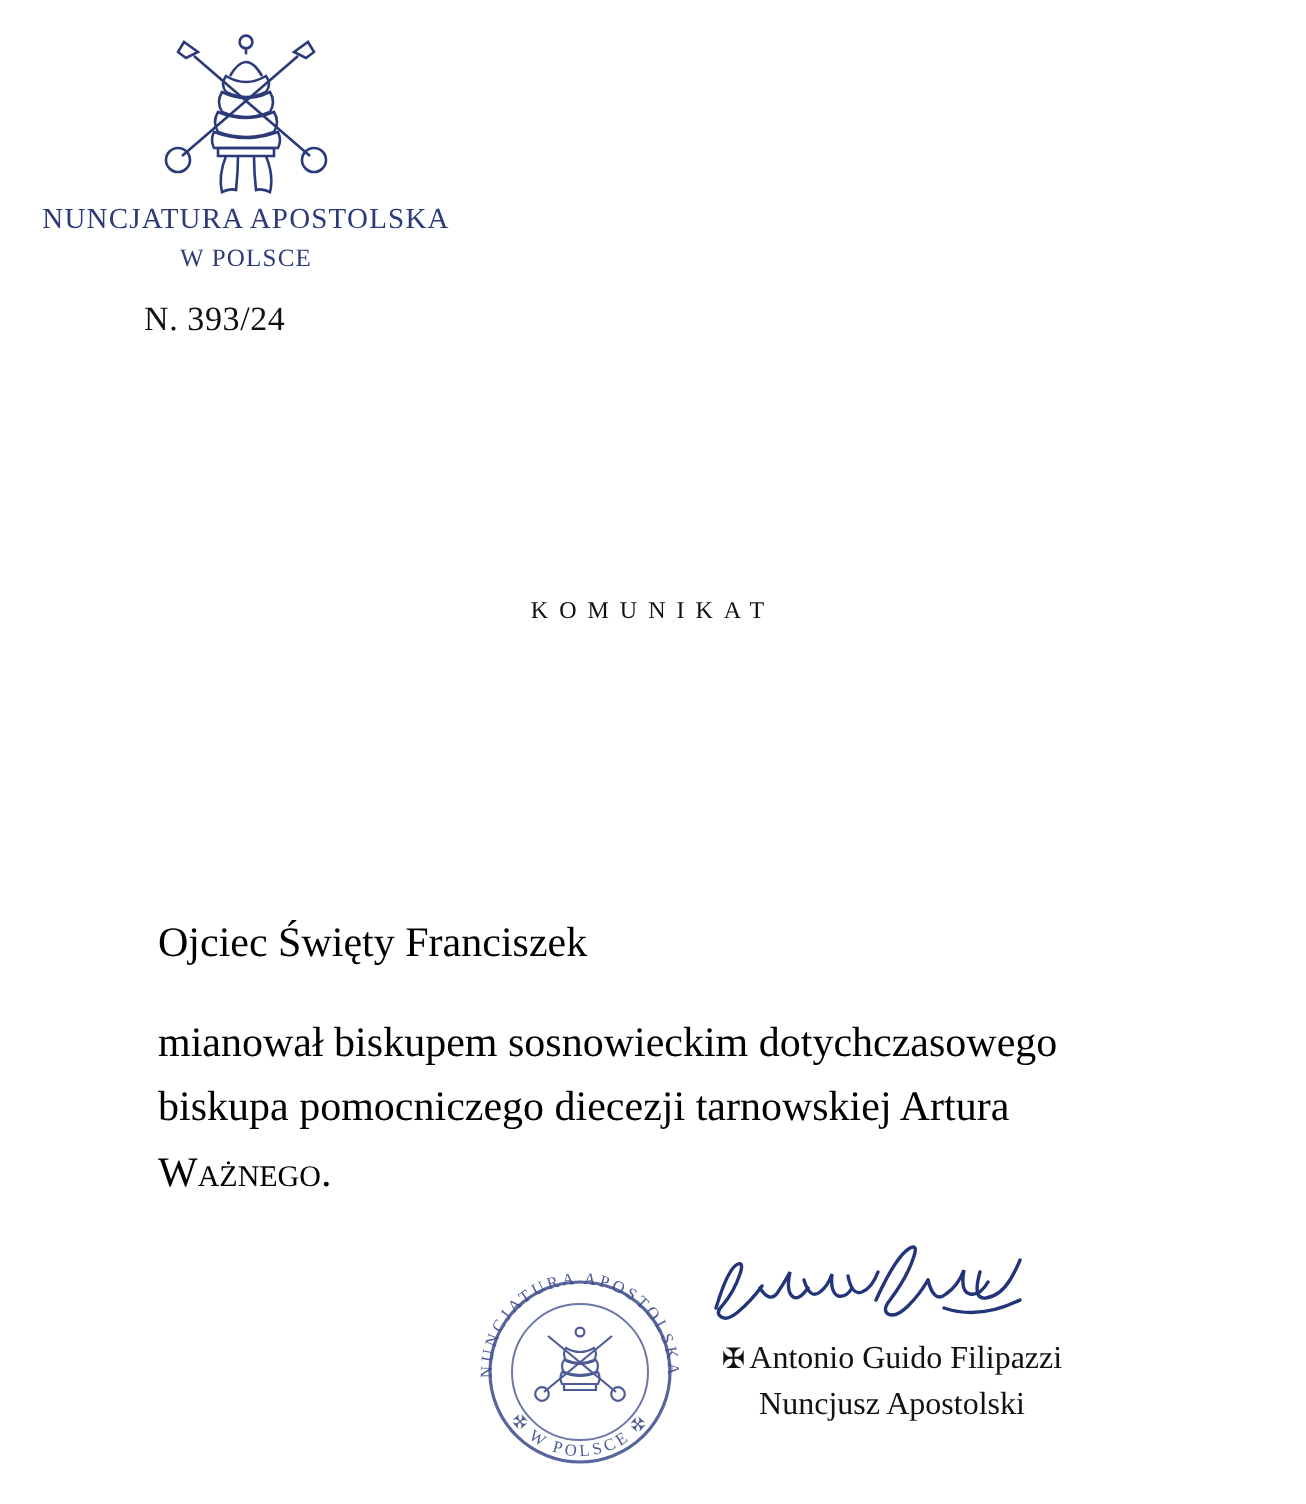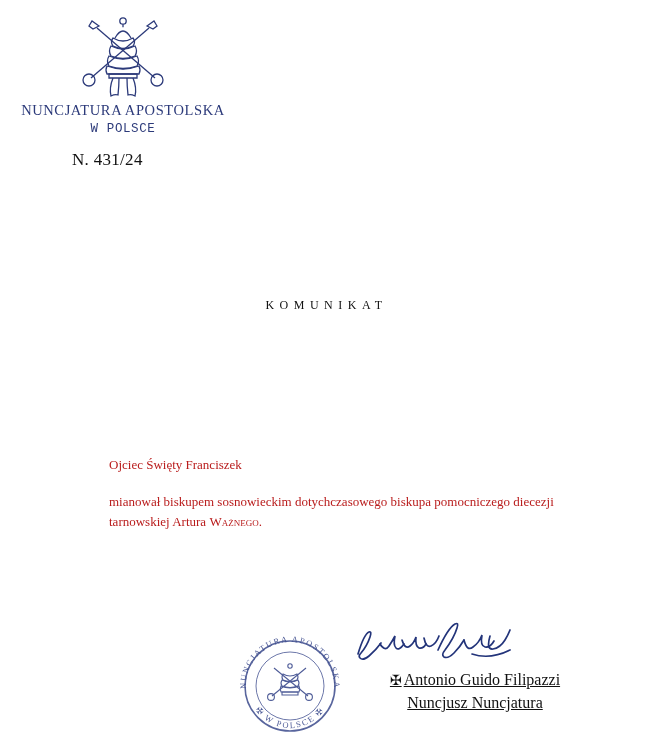--- a/index.html
+++ b/index.html
@@ -40,21 +40,21 @@
     font-family: "Liberation Serif", serif;
     font-size: 14.5px;
     letter-spacing: 0.6px;
     color: #2c3a7a;
     font-variant: small-caps;
     text-transform: uppercase;
     margin-top: 2px;
     white-space: nowrap;
   }
   .letterhead-line2 {
-    font-family: Liberation Mono, monospace;
+    font-family: Liberation Serif, serif;
     font-size: 12.5px;
     letter-spacing: 0.6px;
     color: #2c3a7a;
     text-transform: uppercase;
     margin-top: 3px;
   }
 
   
   .ref-number {
     position: absolute;
@@ -73,26 +73,26 @@
     top: 298px;
     text-align: center;
     font-size: 12px;
     letter-spacing: 5.5px;
     color: #111;
   }
 
   
   .body-text {
     position: absolute;
-    left: 109px;
+    left: 79px;
     top: 455px;
     width: 470px;
-    font-size: 13px;
+    font-size: 21px;
     line-height: 1.55;
-    color: #b91c1c;
+    color: #000000;
   }
   .body-text p {
     margin: 0 0 17px 0;
   }
   .body-text p.para-2 {
     margin-bottom: 4px;
   }
   .smallcaps {
     font-variant: small-caps;
   }
@@ -107,28 +107,27 @@
   }
   .signature-script {
     position: absolute;
     left: 352px;
     top: 620px;
     width: 170px;
     height: 46px;
   }
   .signature-block {
     position: absolute;
-    left: 345px;
+    left: 316px;
     top: 668px;
     width: 260px;
     text-align: center;
     font-size: 16px;
     line-height: 1.45;
     color: #111;
-    text-decoration: underline;
   }
   .sig-name {
     white-space: nowrap;
   }
   .cross-mark {
     font-size: 14px;
     margin-right: 2px;
   }
 </style>
 </head>
@@ -157,21 +156,21 @@
         <path d="M60 16.2 v3"></path>
 
         <path d="M50 70 q-4 10 -2 18 q4 -2 7 -1 q1 -9 1 -17"></path>
         <path d="M70 70 q4 10 2 18 q-4 -2 -7 -1 q-1 -9 -1 -17"></path>
       </g>
     </svg>
     <div class="letterhead-line1">Nuncjatura Apostolska</div>
     <div class="letterhead-line2">w Polsce</div>
   </div>
 
-  <div class="ref-number">N. 431/24</div>
+  <div class="ref-number">N. 393/24</div>
 
   <div class="doc-title">KOMUNIKAT</div>
 
   <div class="body-text">
     <p class="para-1">Ojciec Święty Franciszek</p>
     <p class="para-2"><span>mianował biskupem sosnowieckim dotychczasowego biskupa pomocniczego diecezji tarnowskiej Artura </span><span class="smallcaps">Ważnego</span><span>.</span></p>
   </div>
 
   <svg class="seal" viewBox="0 0 116 116" aria-hidden="true">
     <defs>
@@ -207,16 +206,16 @@
       <path d="M72 18 q2 10 7 8 q5 -2 8 -10"></path>
       <path d="M86 30 q10 -22 17 -26 q4 -2 2 4 q-3 10 -12 22 q-4 5 -1 7 q4 2 10 -4 q6 -6 10 -13"></path>
       <path d="M112 20 q3 12 9 7 q6 -4 9 -12 q-2 11 3 12 q5 1 9 -6"></path>
       <path d="M138 16 q-4 14 3 13 q7 -1 12 -9 q3 -5 5 -10"></path>
       <path d="M120 34 q18 6 38 -4"></path>
     </g>
   </svg>
 
   <div class="signature-block">
     <div class="sig-name"><span class="cross-mark">✠</span><span>Antonio Guido Filipazzi</span></div>
-    <div>Nuncjusz Nuncjatura</div>
+    <div>Nuncjusz Apostolski</div>
   </div>
 
 </div>
 
 </body></html>

